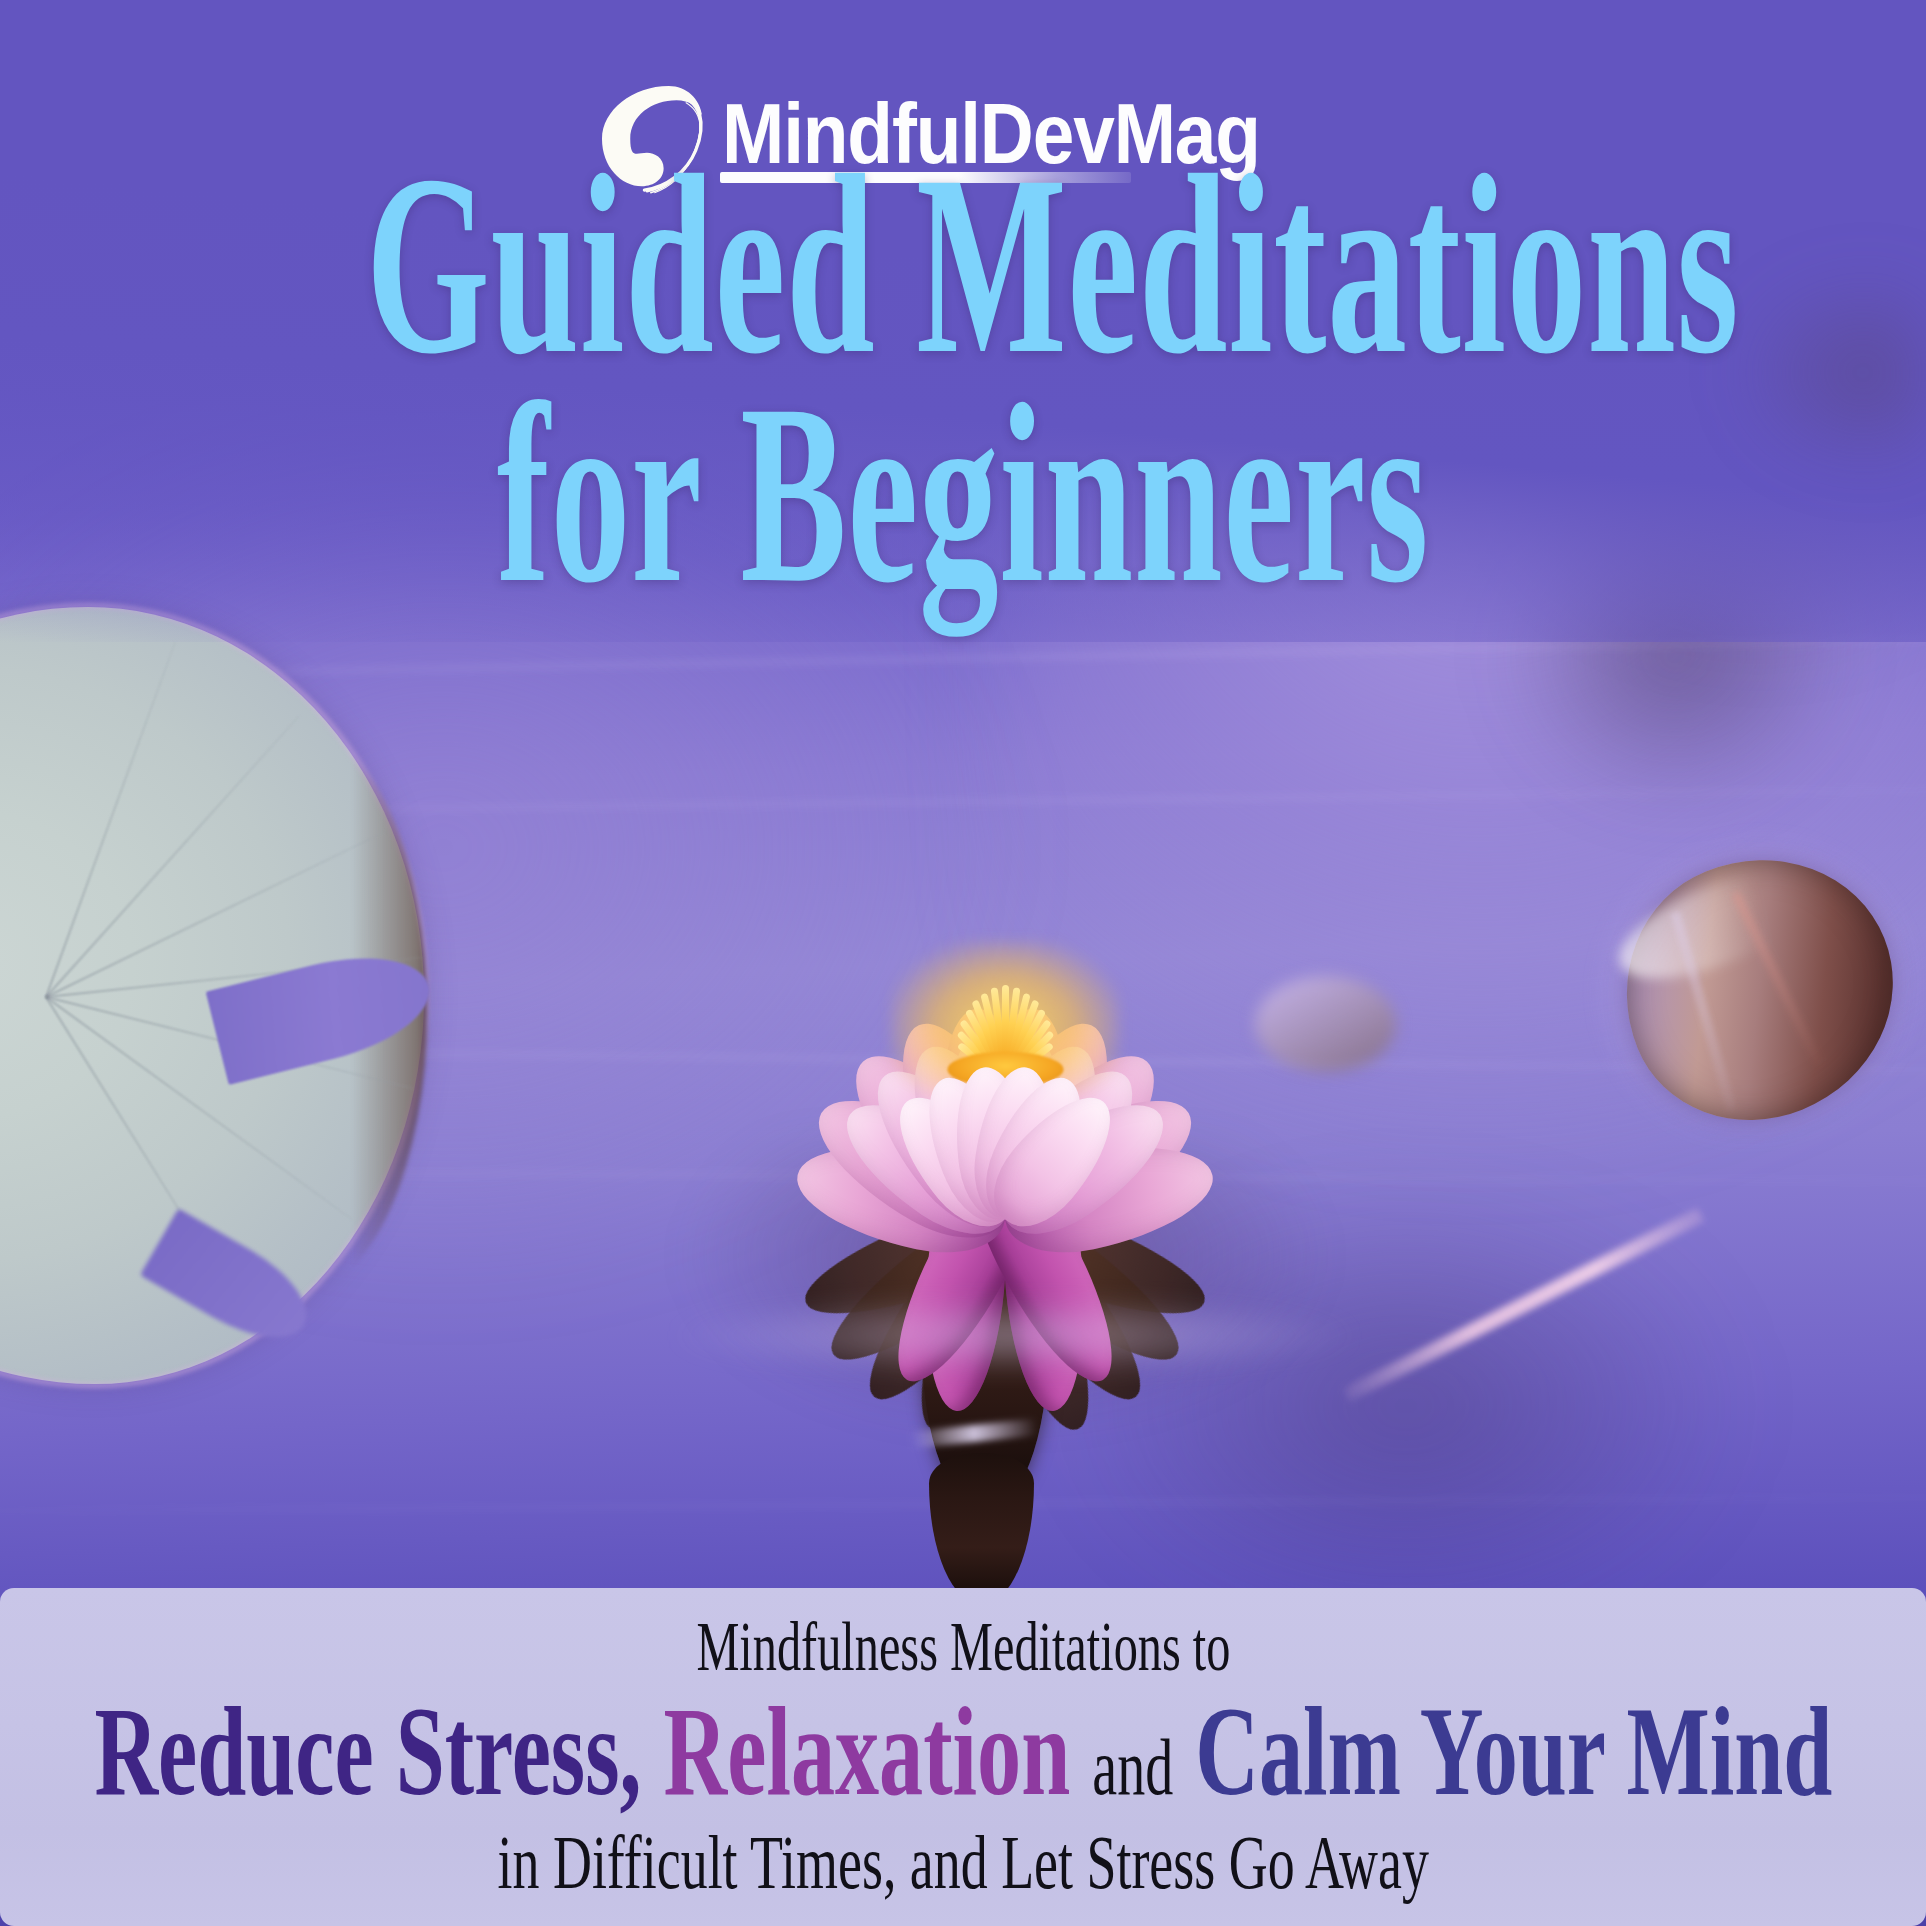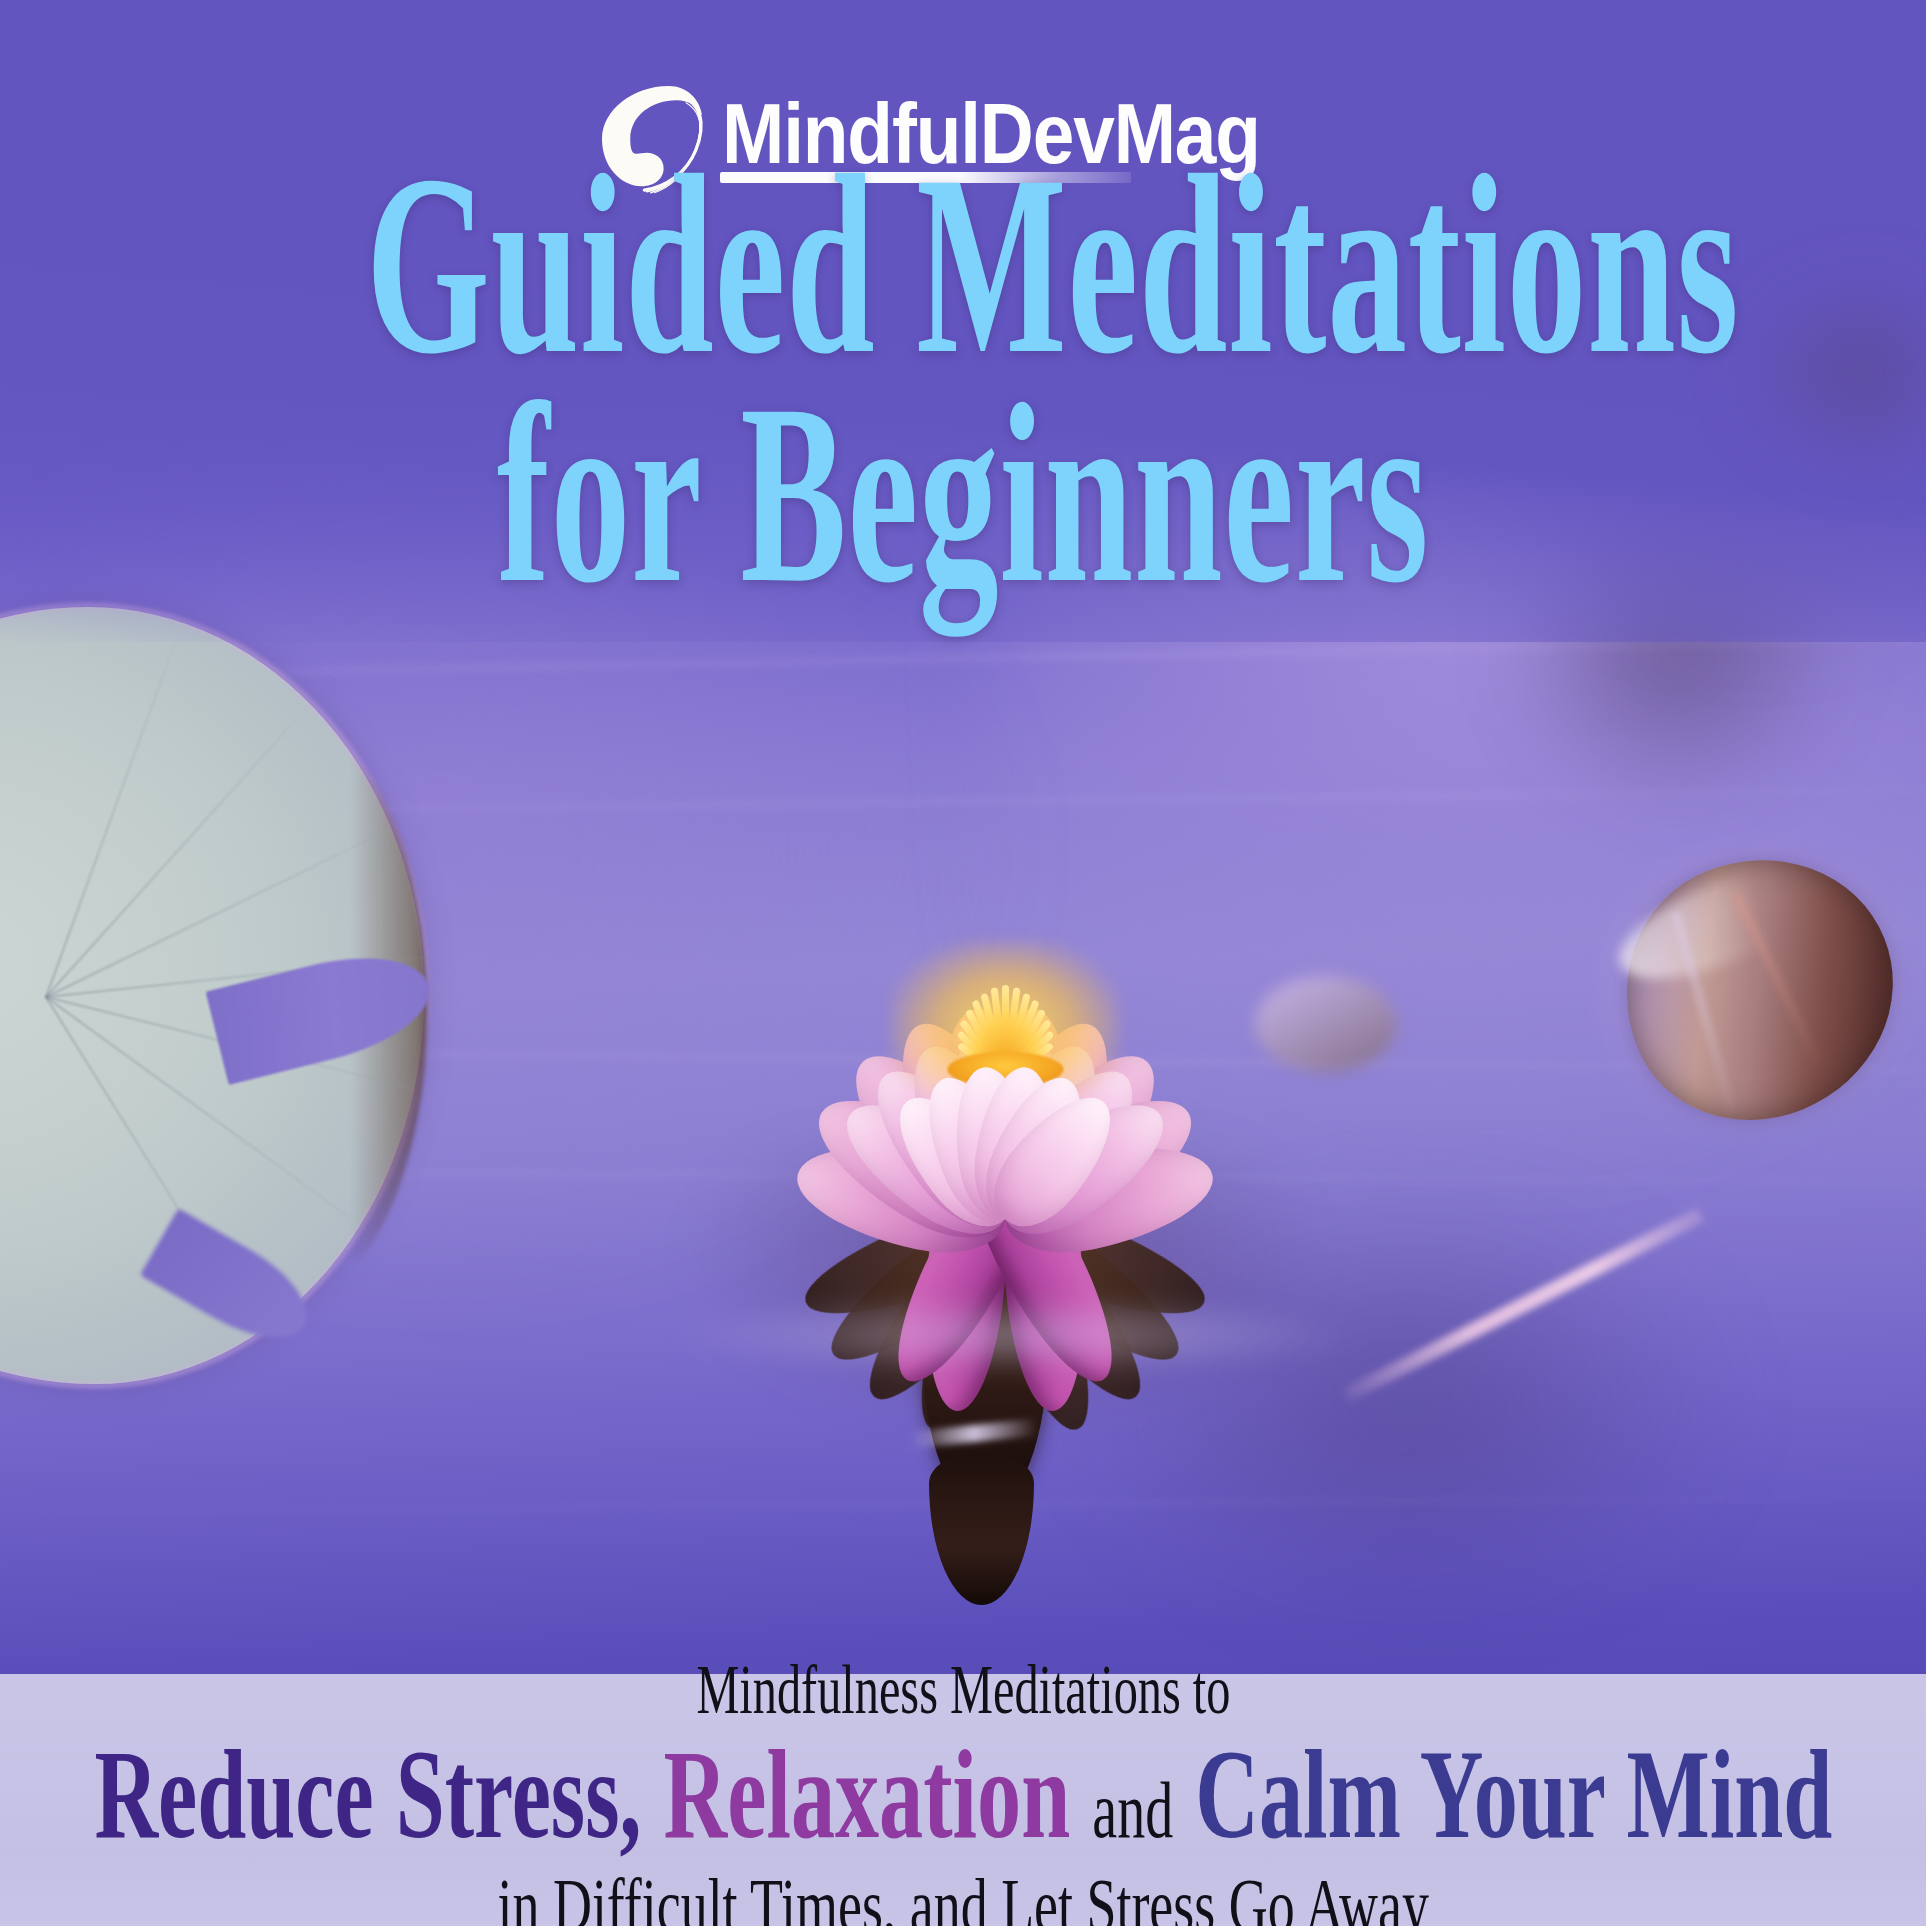--- a/index.html
+++ b/index.html
@@ -315,27 +315,28 @@
   .title-line{
     display:block;
     white-space:nowrap;
     transform:scaleX(.62);
   }
   .title-line.l1{font-size:257px;letter-spacing:1.3px;}
   .title-line.l2{font-size:257px;letter-spacing:1.3px;margin-top:-18px;}
 
   
   .footer{
-    position:absolute;left:0;right:0;bottom:0;height:252px;
+    position:absolute;left:0;right:0;bottom:0;height:338px;
     background:
       linear-gradient(180deg,#c9c6e8 0%,#c6c3e6 40%,#c3c0e4 72%,#c7c4e7 100%),
       radial-gradient(ellipse at 18% 10%, rgba(214,210,240,.7) 0%, rgba(214,210,240,0) 60%);
     z-index:45;
     display:flex;flex-direction:column;align-items:center;justify-content:center;
     padding:0 19px;
+    border-radius:14px;
   }
   .sub-top{
     color:#111018;
     font-family:"Liberation Serif", serif;
     font-weight:400;
     font-size:69px;
     line-height:1;
     transform:scaleX(.70);
     white-space:nowrap;
     margin-bottom:3.9px;

